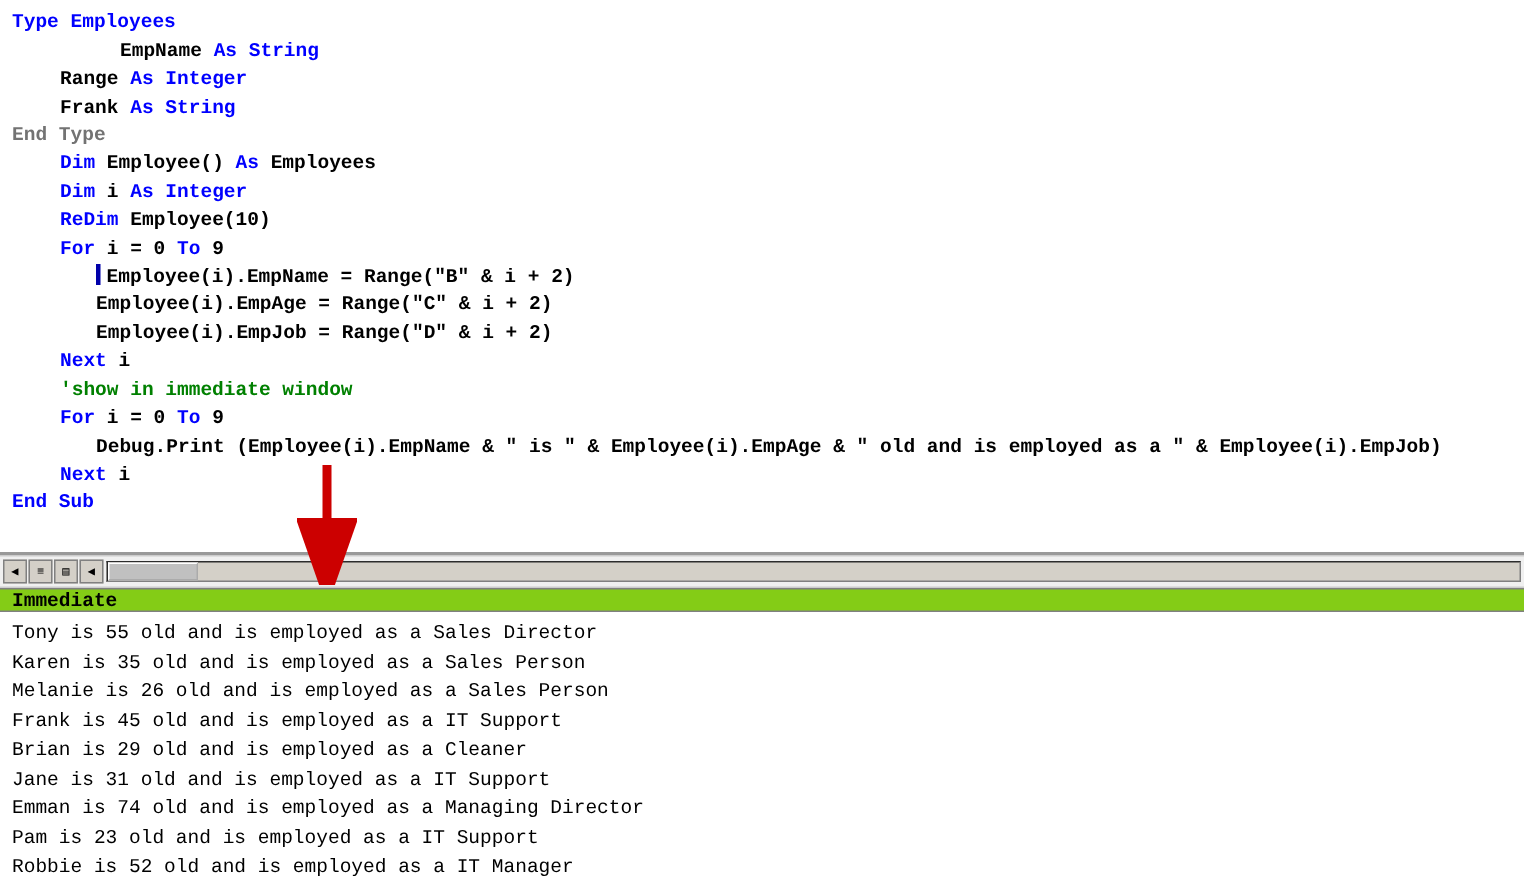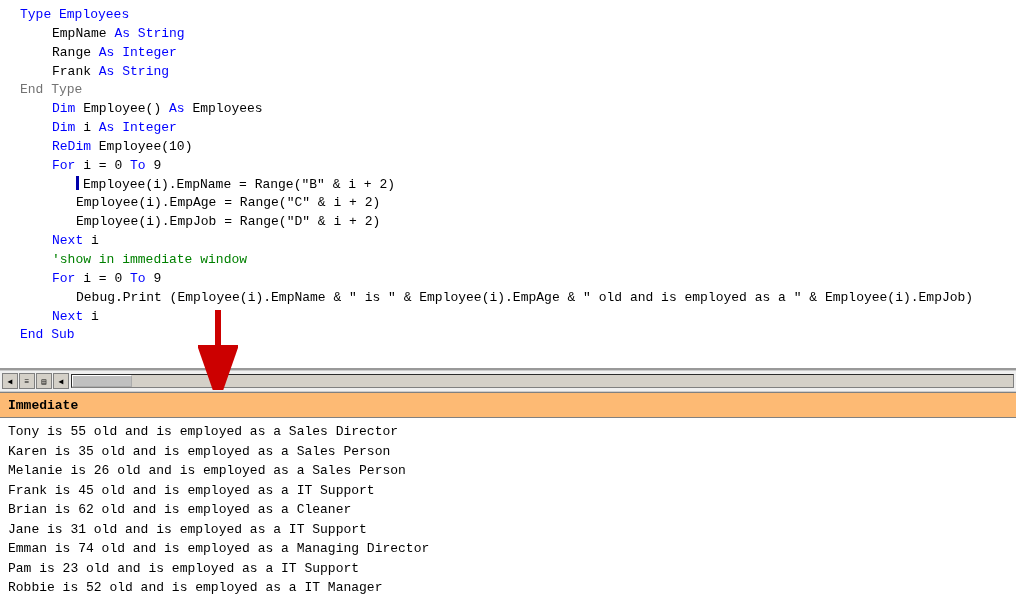--- a/index.html
+++ b/index.html
@@ -17,23 +17,24 @@
       border-bottom: 2px solid #999;
       height: 370px;
       overflow: hidden;
       position: relative;
       padding: 6px 0 6px 0;
     }
 
     .code-line {
       white-space: pre;
       line-height: 1.45;
-      padding: 0 20px;
+      padding: 0 8px;
       display: flex;
       align-items: flex-start;
+      font-weight: bold;
     }
 
     .scrollbar-area {
       height: 22px;
       background: #f0f0f0;
       border-top: 1px solid #ccc;
       border-bottom: 1px solid #ccc;
       display: flex;
       align-items: center;
       position: relative;
@@ -70,28 +71,28 @@
     .scrollbar-thumb {
       width: 60px;
       height: 100%;
       background: #c0c0c0;
       border: 1px outset #ffffff;
       position: absolute;
       left: 0;
     }
 
     .immediate-header {
-      background: #fdba74;
+      background: #84cc16;
       border-top: 1px solid #808080;
       border-bottom: 1px solid #808080;
       padding: 2px 8px;
       font-weight: bold;
       font-size: 13px;
       color: #000000;
-      height: 26px;
+      height: 16px;
       display: flex;
       align-items: center;
     }
 
     .immediate-output {
       background: #ffffff;
       padding: 4px 8px;
       flex: 1;
     }
 
@@ -114,21 +115,21 @@
     }
   </style>
 </head>
 <body>
 
 <div style="position:relative; width:1016px; height:595px; overflow:hidden;">
 
   <div class="editor-area" id="editor-area">
 
   <div class="code-line"><span style="display:inline-block; min-width:0px;"></span><span style="color:#0000ff;">Type Employees</span></div>
-      <div class="code-line"><span style="display:inline-block; min-width:32px;"></span><span style="color:#000000;">EmpName </span><span style="color:#0000ff;">As</span><span style="color:#000000;"> </span><span style="color:#0000ff;">String</span></div>
+      <div class="code-line"><span style="display:inline-block; min-width:32px;"></span><span style="color:#000000;margin-left:40px;">EmpName </span><span style="color:#0000ff;">As</span><span style="color:#000000;"> </span><span style="color:#0000ff;">String</span></div>
       <div class="code-line"><span style="display:inline-block; min-width:32px;"></span><span style="color:#000000;">Range </span><span style="color:#0000ff;">As</span><span style="color:#000000;"> </span><span style="color:#0000ff;">Integer</span></div>
       <div class="code-line"><span style="display:inline-block; min-width:32px;"></span><span style="color:#000000;">Frank </span><span style="color:#0000ff;">As</span><span style="color:#000000;"> </span><span style="color:#0000ff;">String</span></div>
       <div class="code-line"><span style="display:inline-block; min-width:0px;"></span><span style="color:#737373;">End Type</span></div>
       <div class="code-line"><span style="display:inline-block; min-width:0px;"></span><span style="color:#000000;"></span></div>
       <div class="code-line"><span style="display:inline-block; min-width:32px;"></span><span style="color:#0000ff;">Dim</span><span style="color:#000000;"> Employee() </span><span style="color:#0000ff;">As</span><span style="color:#000000;"> Employees</span></div>
       <div class="code-line"><span style="display:inline-block; min-width:32px;"></span><span style="color:#0000ff;">Dim</span><span style="color:#000000;"> i </span><span style="color:#0000ff;">As</span><span style="color:#000000;"> </span><span style="color:#0000ff;">Integer</span></div>
       <div class="code-line"><span style="display:inline-block; min-width:32px;"></span><span style="color:#0000ff;">ReDim</span><span style="color:#000000;"> Employee(10)</span></div>
       <div class="code-line"><span style="display:inline-block; min-width:32px;"></span><span style="color:#0000ff;">For</span><span style="color:#000000;"> i = 0 </span><span style="color:#0000ff;">To</span><span style="color:#000000;"> 9</span></div>
       <div class="code-line"><span style="display:inline-block; min-width:56px;"></span><span style="display:inline-block; width:3px; background:#0000aa; height:14px; margin-right:4px; vertical-align:middle;"></span><span style="color:#000000;">Employee(i).EmpName = Range("B" &amp; i + 2)</span></div>
       <div class="code-line"><span style="display:inline-block; min-width:56px;"></span><span style="color:#000000;">Employee(i).EmpAge = Range("C" &amp; i + 2)</span></div>
@@ -166,20 +167,20 @@
 
   <div class="immediate-header">
     <span>Immediate</span>
   </div>
 
   <div class="immediate-output" id="output-area">
   <div class="output-line">Tony is 55 old and is employed as a Sales Director</div>
       <div class="output-line">Karen is 35 old and is employed as a Sales Person</div>
       <div class="output-line">Melanie is 26 old and is employed as a Sales Person</div>
       <div class="output-line">Frank is 45 old and is employed as a IT Support</div>
-      <div class="output-line">Brian is 62 old and is employed as a Cleaner</div>
+      <div class="output-line">Brian is 29 old and is employed as a Cleaner</div>
       <div class="output-line">Jane is 31 old and is employed as a IT Support</div>
       <div class="output-line">Emman is 74 old and is employed as a Managing Director</div>
       <div class="output-line">Pam is 23 old and is employed as a IT Support</div>
       <div class="output-line">Robbie is 52 old and is employed as a IT Manager</div>
     </div>
 
 </div>
 
 </body></html>

